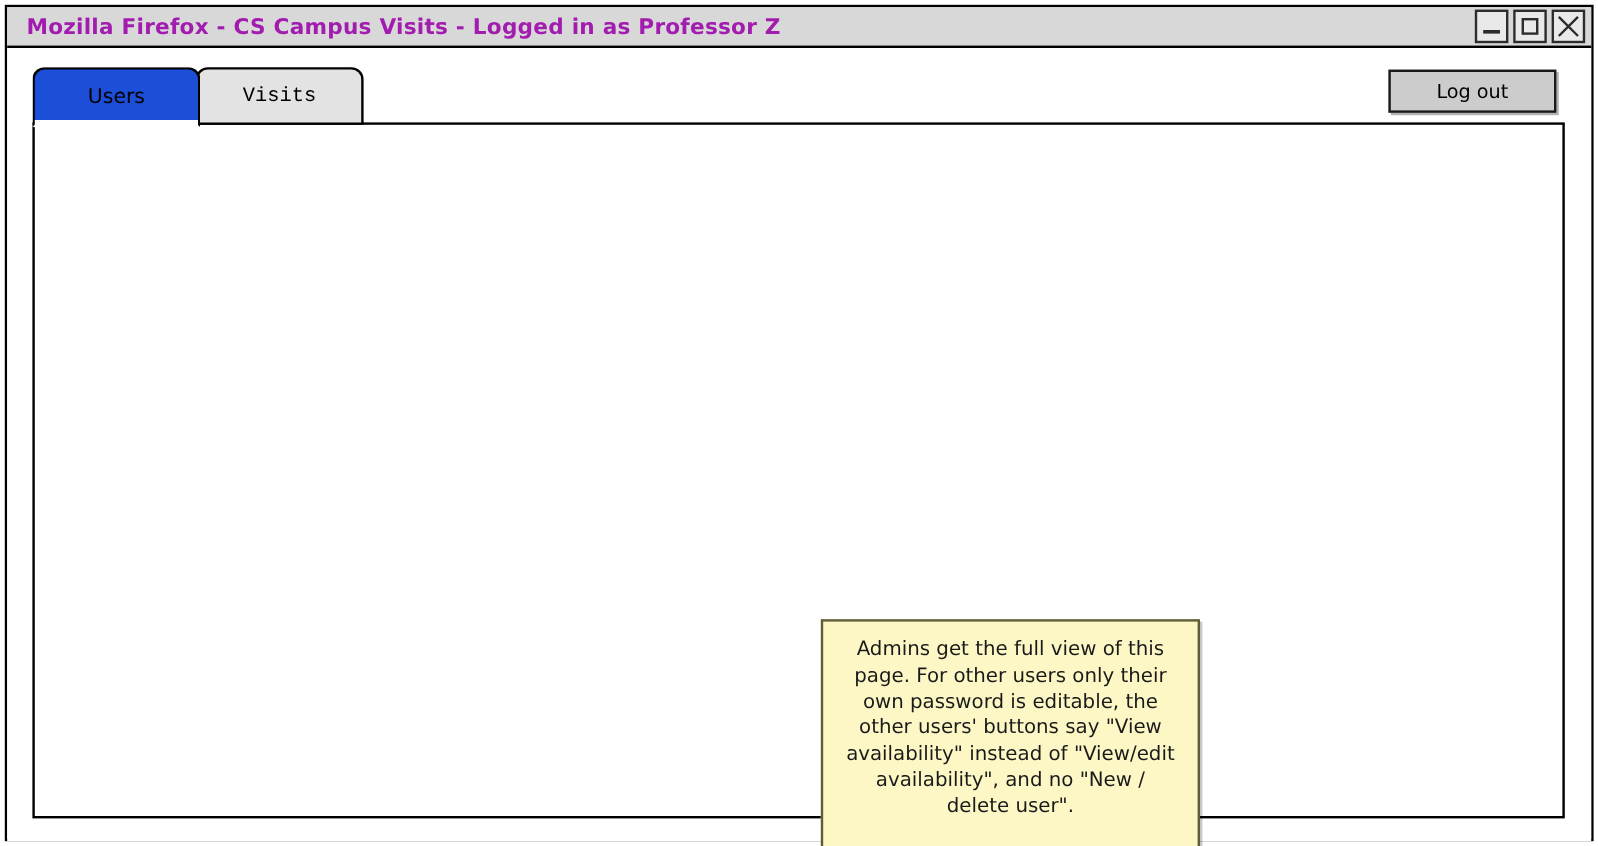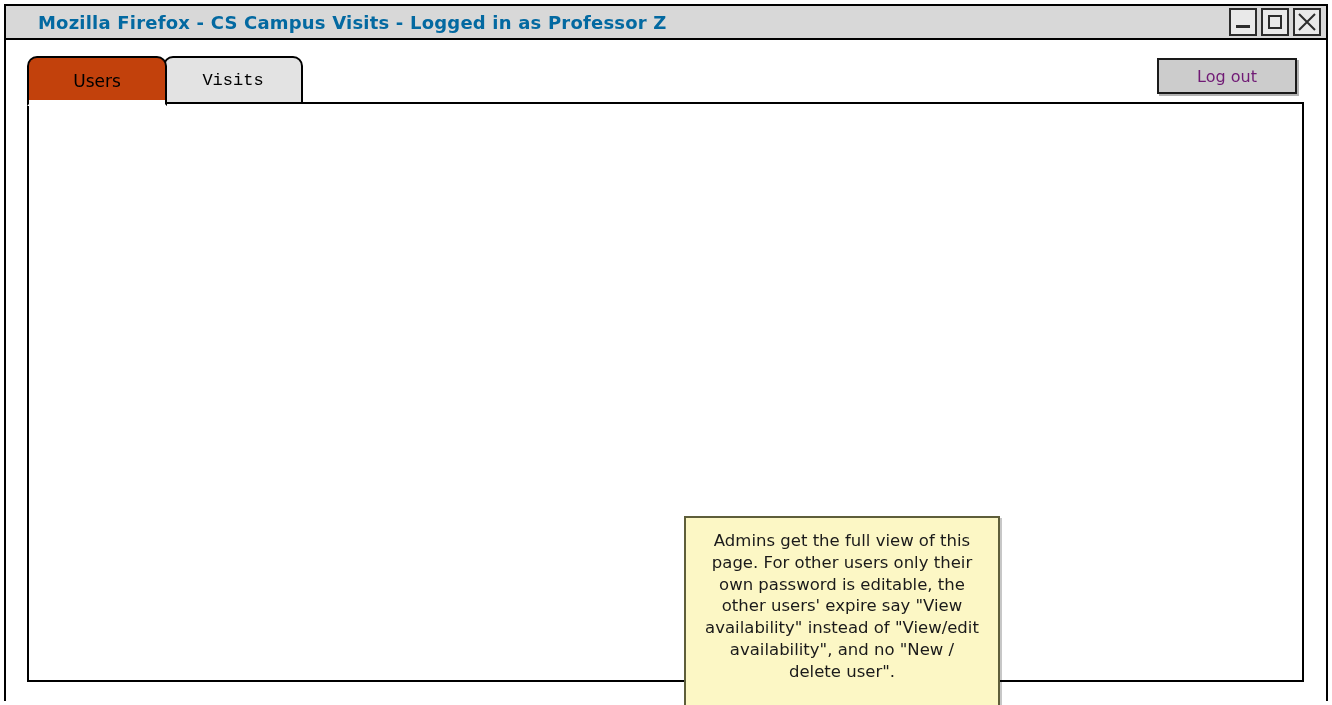--- a/index.html
+++ b/index.html
@@ -18,22 +18,22 @@
     border: 2px solid #000;
     background: #ffffff;
   }
   .titlebar {
     position: relative;
     height: 34px;
     background: #d8d8d8;
     border-bottom: 2px solid #000;
   }
   .titlebar-text {
-    position: absolute; left: 32px; top: 6px;
-    font-size: 18px; font-weight: bold; color: #0369a1;
+    position: absolute; left: 16px; top: 6px;
+    font-size: 18px; font-weight: bold; color: #a21caf;
     letter-spacing: 0.2px;
     white-space: nowrap;
   }
   .win-controls {
     position: absolute; right: 5px; top: 2px;
     display: flex; gap: 4px;
   }
   .win-btn {
     width: 28px; height: 28px;
     border: 2px solid #2c2c2c;
@@ -60,21 +60,21 @@
   .tab {
     position: absolute; top: 0;
     height: 48px;
     border: 2px solid #000;
     border-radius: 10px 10px 0 0;
     display: flex; align-items: center; justify-content: center;
     font-size: 17px; color: #000;
   }
   .tab-users {
     left: 0; width: 140px;
-    background: #c2410c;
+    background: #1d4ed8;
     z-index: 3;
     border-bottom: 2px solid #ffffff;
     height: 50px;
   }
   .tab-visits {
     left: 136px; width: 140px;
     background: #e3e3e3;
     z-index: 2;
     border-bottom: 2px solid #000;
     font-family: Liberation Mono, monospace;
@@ -94,21 +94,21 @@
   .tab-notch {
     position: absolute; left: 23px; top: 60px;
     width: 136px; height: 6px;
     background: #ffffff; z-index: 4;
   }
 
   
   .btn {
     border: 2px solid #1a1a1a;
     background: #cccccc;
-    color: #701a75;
+    color: #000000;
     font-family: "DejaVu Sans", sans-serif;
     font-size: 16px;
     display: flex; align-items: center; justify-content: center;
     box-shadow: 2px 2px 0 rgba(0,0,0,0.30);
     cursor: pointer;
   }
   .btn-disabled {
     border-color: #9a9a9a;
     color: #8d8d8d;
     background: #cccccc;
@@ -398,17 +398,17 @@
       <span>Send coordinator notifications every</span>
       <span class="num-field">2</span>
       <span>days.</span>
     </div>
 
     <div class="btn save-btn btn-disabled" style="left:503px; top:529px;">
       <span>Save changes</span>
     </div>
 
     <div class="sticky">
-      <span>Admins get the full view of this page. For other users only their own password is editable, the other users' expire say "View availability" instead of "View/edit availability", and no "New / delete user".</span>
+      <span>Admins get the full view of this page. For other users only their own password is editable, the other users' buttons say "View availability" instead of "View/edit availability", and no "New / delete user".</span>
     </div>
 
   </div>
 </div>
 
 </body></html>

